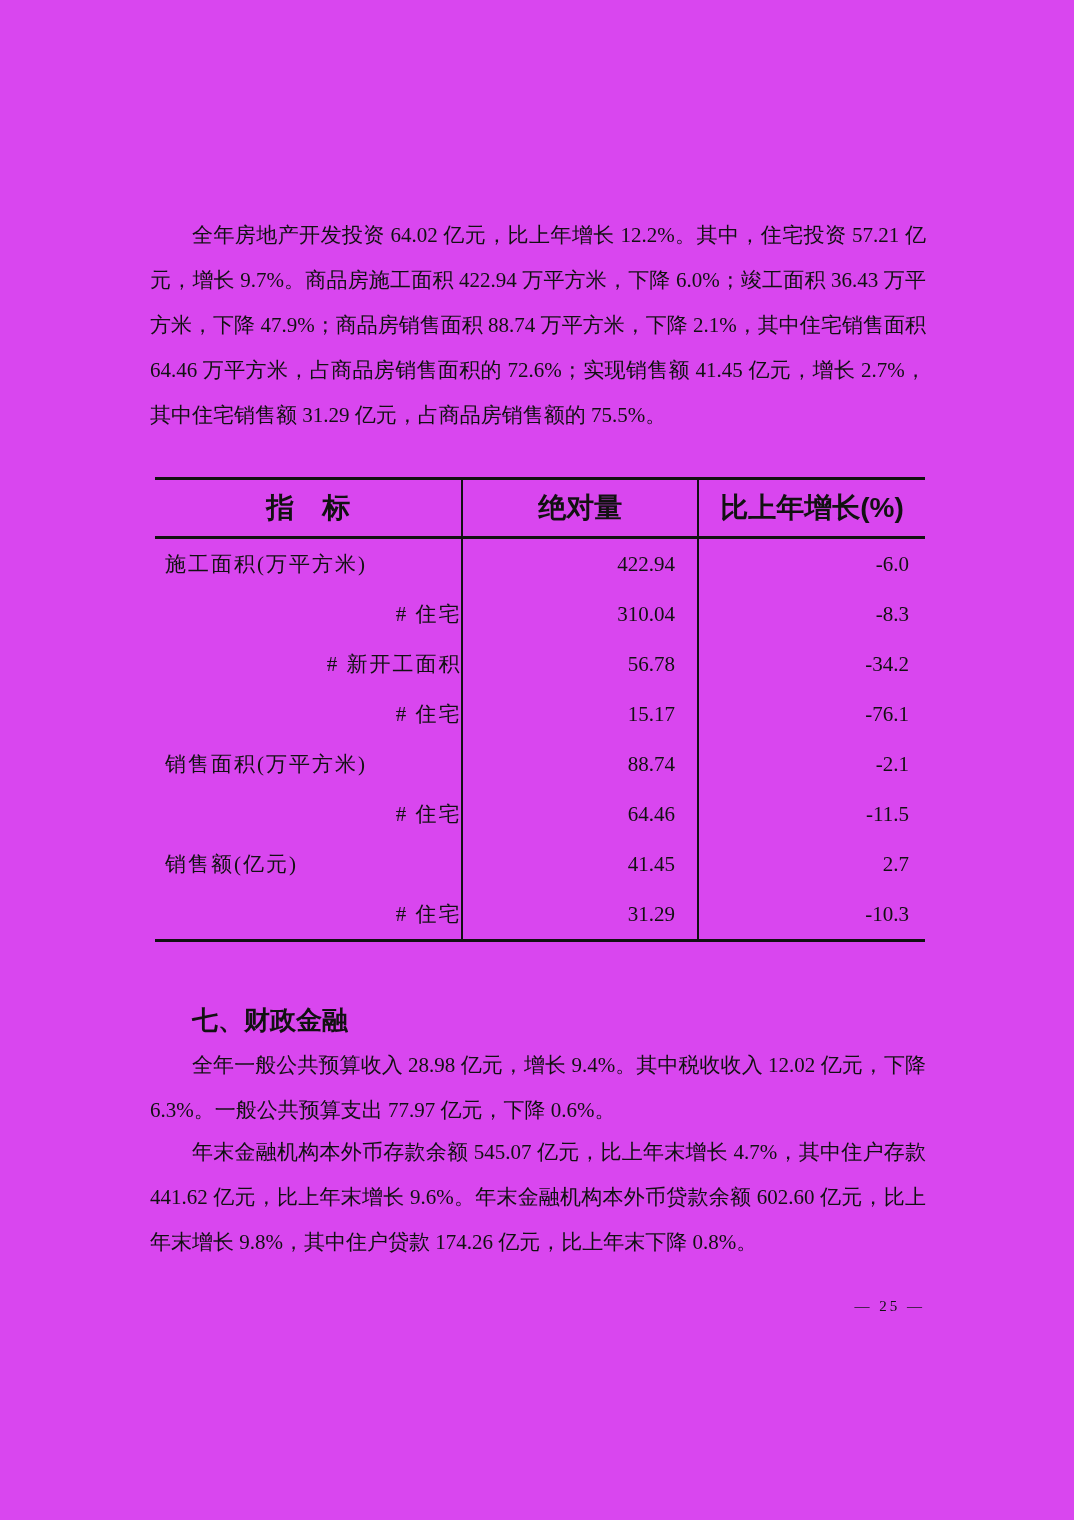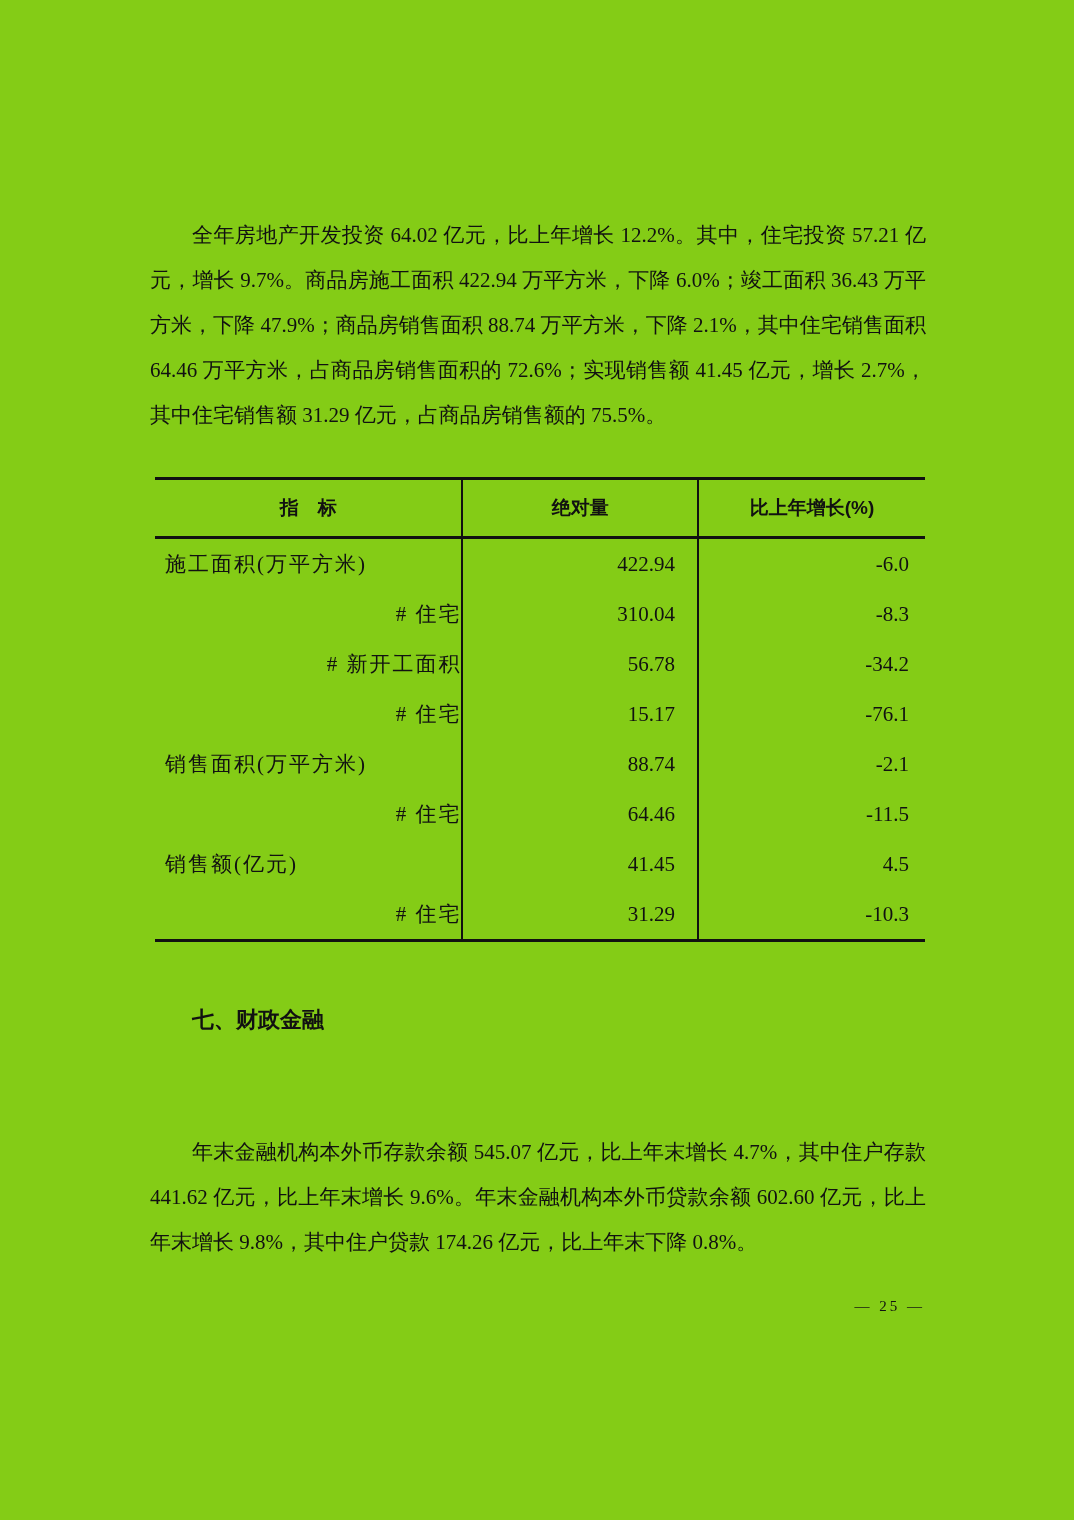--- a/index.html
+++ b/index.html
@@ -4,21 +4,21 @@
 <style>
   html, body {
     margin: 0;
     padding: 0;
     background: #ffffff;
   }
   .page {
     position: relative;
     width: 1074px;
     height: 1520px;
-    background: #84cc16;
+    background: #d946ef;
     color: #111111;
     font-family: "Liberation Serif", "DejaVu Serif", serif;
     overflow: hidden;
   }
   .content {
     position: absolute;
     left: 150px;
     top: 0;
     width: 776px;
     height: 1520px;
@@ -58,21 +58,21 @@
     width: 770px;
     border-collapse: collapse;
     border-top: 3px solid #111111;
     border-bottom: 3px solid #111111;
     table-layout: fixed;
   }
   .stat-table th {
     height: 56px;
     font-family: "Liberation Sans", "DejaVu Sans", sans-serif;
     font-weight: bold;
-    font-size: 19px;
+    font-size: 28px;
     text-align: center;
     vertical-align: middle;
     border-bottom: 3px solid #111111;
     padding: 0;
     color: #111111;
   }
   .stat-table td {
     height: 50px;
     font-size: 21px;
     vertical-align: middle;
@@ -99,21 +99,21 @@
     text-align: right;
     padding-right: 16px;
   }
   .section-heading {
     position: absolute;
     top: 1003px;
     left: 42px;
     margin: 0;
     font-family: "Liberation Sans", "DejaVu Sans", sans-serif;
     font-weight: bold;
-    font-size: 22px;
+    font-size: 26px;
     line-height: 34px;
     color: #111111;
   }
   .page-footer {
     position: absolute;
     top: 1298px;
     right: 149px;
     font-size: 15px;
     letter-spacing: 3px;
     color: #111111;
@@ -163,31 +163,32 @@
           <td class="col-gro">-2.1</td>
         </tr>
         <tr class="data-row sub">
           <td class="col-ind"># 住宅</td>
           <td class="col-abs">64.46</td>
           <td class="col-gro">-11.5</td>
         </tr>
         <tr class="data-row">
           <td class="col-ind">销售额(亿元)</td>
           <td class="col-abs">41.45</td>
-          <td class="col-gro">4.5</td>
+          <td class="col-gro">2.7</td>
         </tr>
         <tr class="data-row sub">
           <td class="col-ind"># 住宅</td>
           <td class="col-abs">31.29</td>
           <td class="col-gro">-10.3</td>
         </tr>
       </tbody>
     </table>
 
     <h3 class="section-heading">七、财政金融</h3>
 
+    <p class="body-para" id="para-budget">全年一般公共预算收入 28.98 亿元，增长 9.4%。其中税收收入 12.02 亿元，下降 6.3%。一般公共预算支出 77.97 亿元，下降 0.6%。</p>
 
     <p class="body-para" id="para-finance">年末金融机构本外币存款余额 545.07 亿元，比上年末增长 4.7%，其中住户存款 441.62 亿元，比上年末增长 9.6%。年末金融机构本外币贷款余额 602.60 亿元，比上年末增长 9.8%，其中住户贷款 174.26 亿元，比上年末下降 0.8%。</p>
 
   </div>
 
   <div class="page-footer">— 25 —</div>
 </div>
 
 </body></html>

